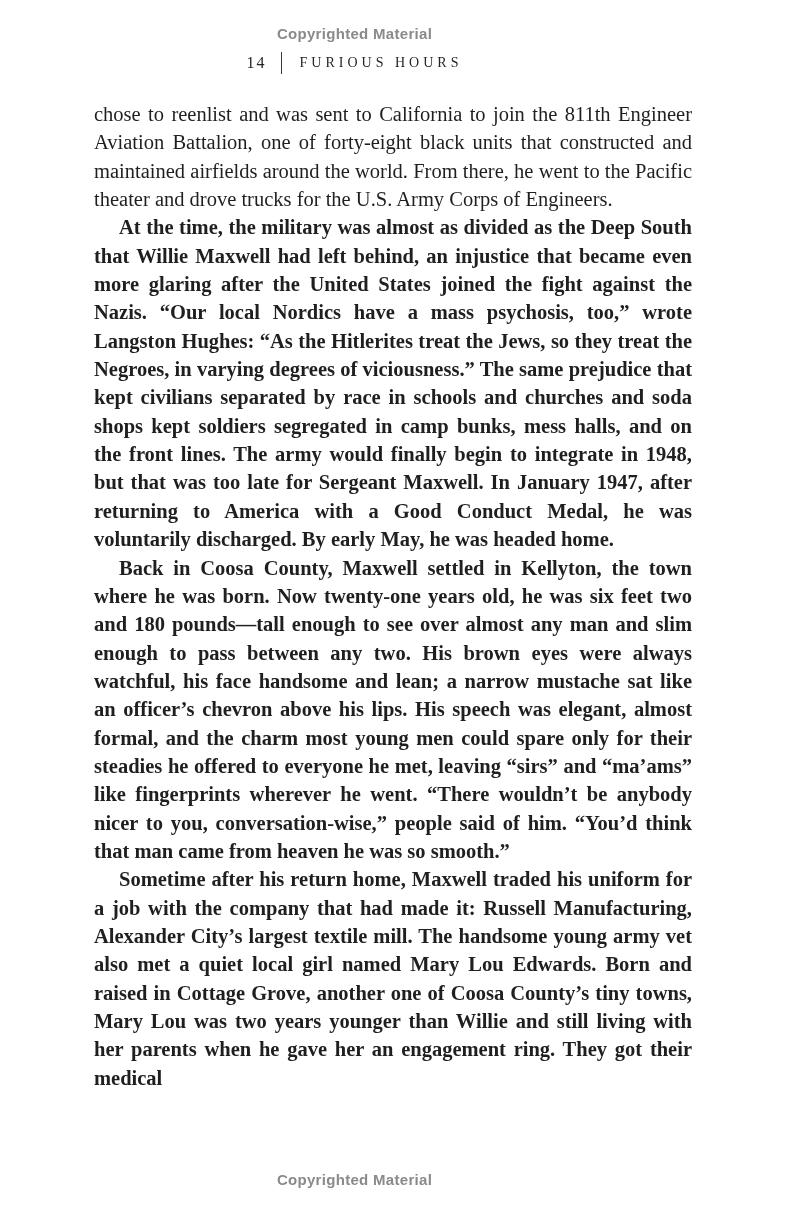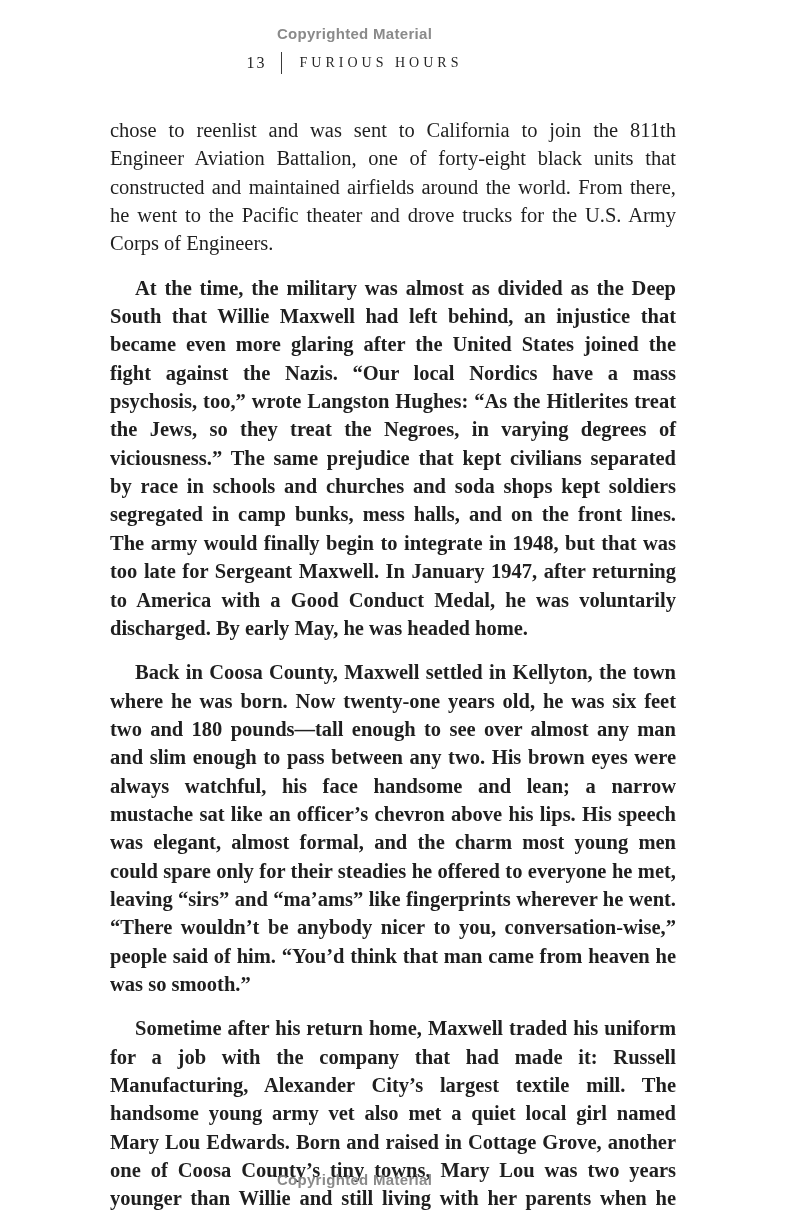--- a/index.html
+++ b/index.html
@@ -58,36 +58,36 @@
     position: absolute;
     left: 94px;
     top: 100px;
     width: 598px;
     font-size: 20.5px;
     line-height: 28.35px;
     color: #1f1f1f;
     text-align: justify;
   }
   .text-block p {
-    margin: 16px;
+    margin: 0;
   }
   .text-block p.indent {
     text-indent: 25px;
     font-weight: bold;
   }
 </style>
 </head>
 <body>
 
 <div class="page">
 
   <div class="notice notice-top">Copyrighted Material</div>
 
   <div class="running-head">
-    <span class="page-number">13</span>
+    <span class="page-number">14</span>
     <span class="head-divider"></span>
     <span class="book-title">FURIOUS HOURS</span>
   </div>
 
   <div class="text-block">
     <p>chose to reenlist and was sent to California to join the 811th Engineer Aviation Battalion, one of forty-eight black units that constructed and maintained airfields around the world. From there, he went to the Pacific theater and drove trucks for the U.S. Army Corps of Engineers.</p>
     <p class="indent">At the time, the military was almost as divided as the Deep South that Willie Maxwell had left behind, an injustice that became even more glaring after the United States joined the fight against the Nazis. “Our local Nordics have a mass psychosis, too,” wrote Langston Hughes: “As the Hitlerites treat the Jews, so they treat the Negroes, in varying degrees of viciousness.” The same prejudice that kept civilians separated by race in schools and churches and soda shops kept soldiers segregated in camp bunks, mess halls, and on the front lines. The army would finally begin to integrate in 1948, but that was too late for Sergeant Maxwell. In January 1947, after returning to America with a Good Conduct Medal, he was voluntarily discharged. By early May, he was headed home.</p>
     <p class="indent">Back in Coosa County, Maxwell settled in Kellyton, the town where he was born. Now twenty-one years old, he was six feet two and 180 pounds—tall enough to see over almost any man and slim enough to pass between any two. His brown eyes were always watchful, his face handsome and lean; a narrow mustache sat like an officer’s chevron above his lips. His speech was elegant, almost formal, and the charm most young men could spare only for their steadies he offered to everyone he met, leaving “sirs” and “ma’ams” like fingerprints wherever he went. “There wouldn’t be anybody nicer to you, conversation-wise,” people said of him. “You’d think that man came from heaven he was so smooth.”</p>
     <p class="indent">Sometime after his return home, Maxwell traded his uniform for a job with the company that had made it: Russell Manufacturing, Alexander City’s largest textile mill. The handsome young army vet also met a quiet local girl named Mary Lou Edwards. Born and raised in Cottage Grove, another one of Coosa County’s tiny towns, Mary Lou was two years younger than Willie and still living with her parents when he gave her an engagement ring. They got their medical</p>
   </div>

